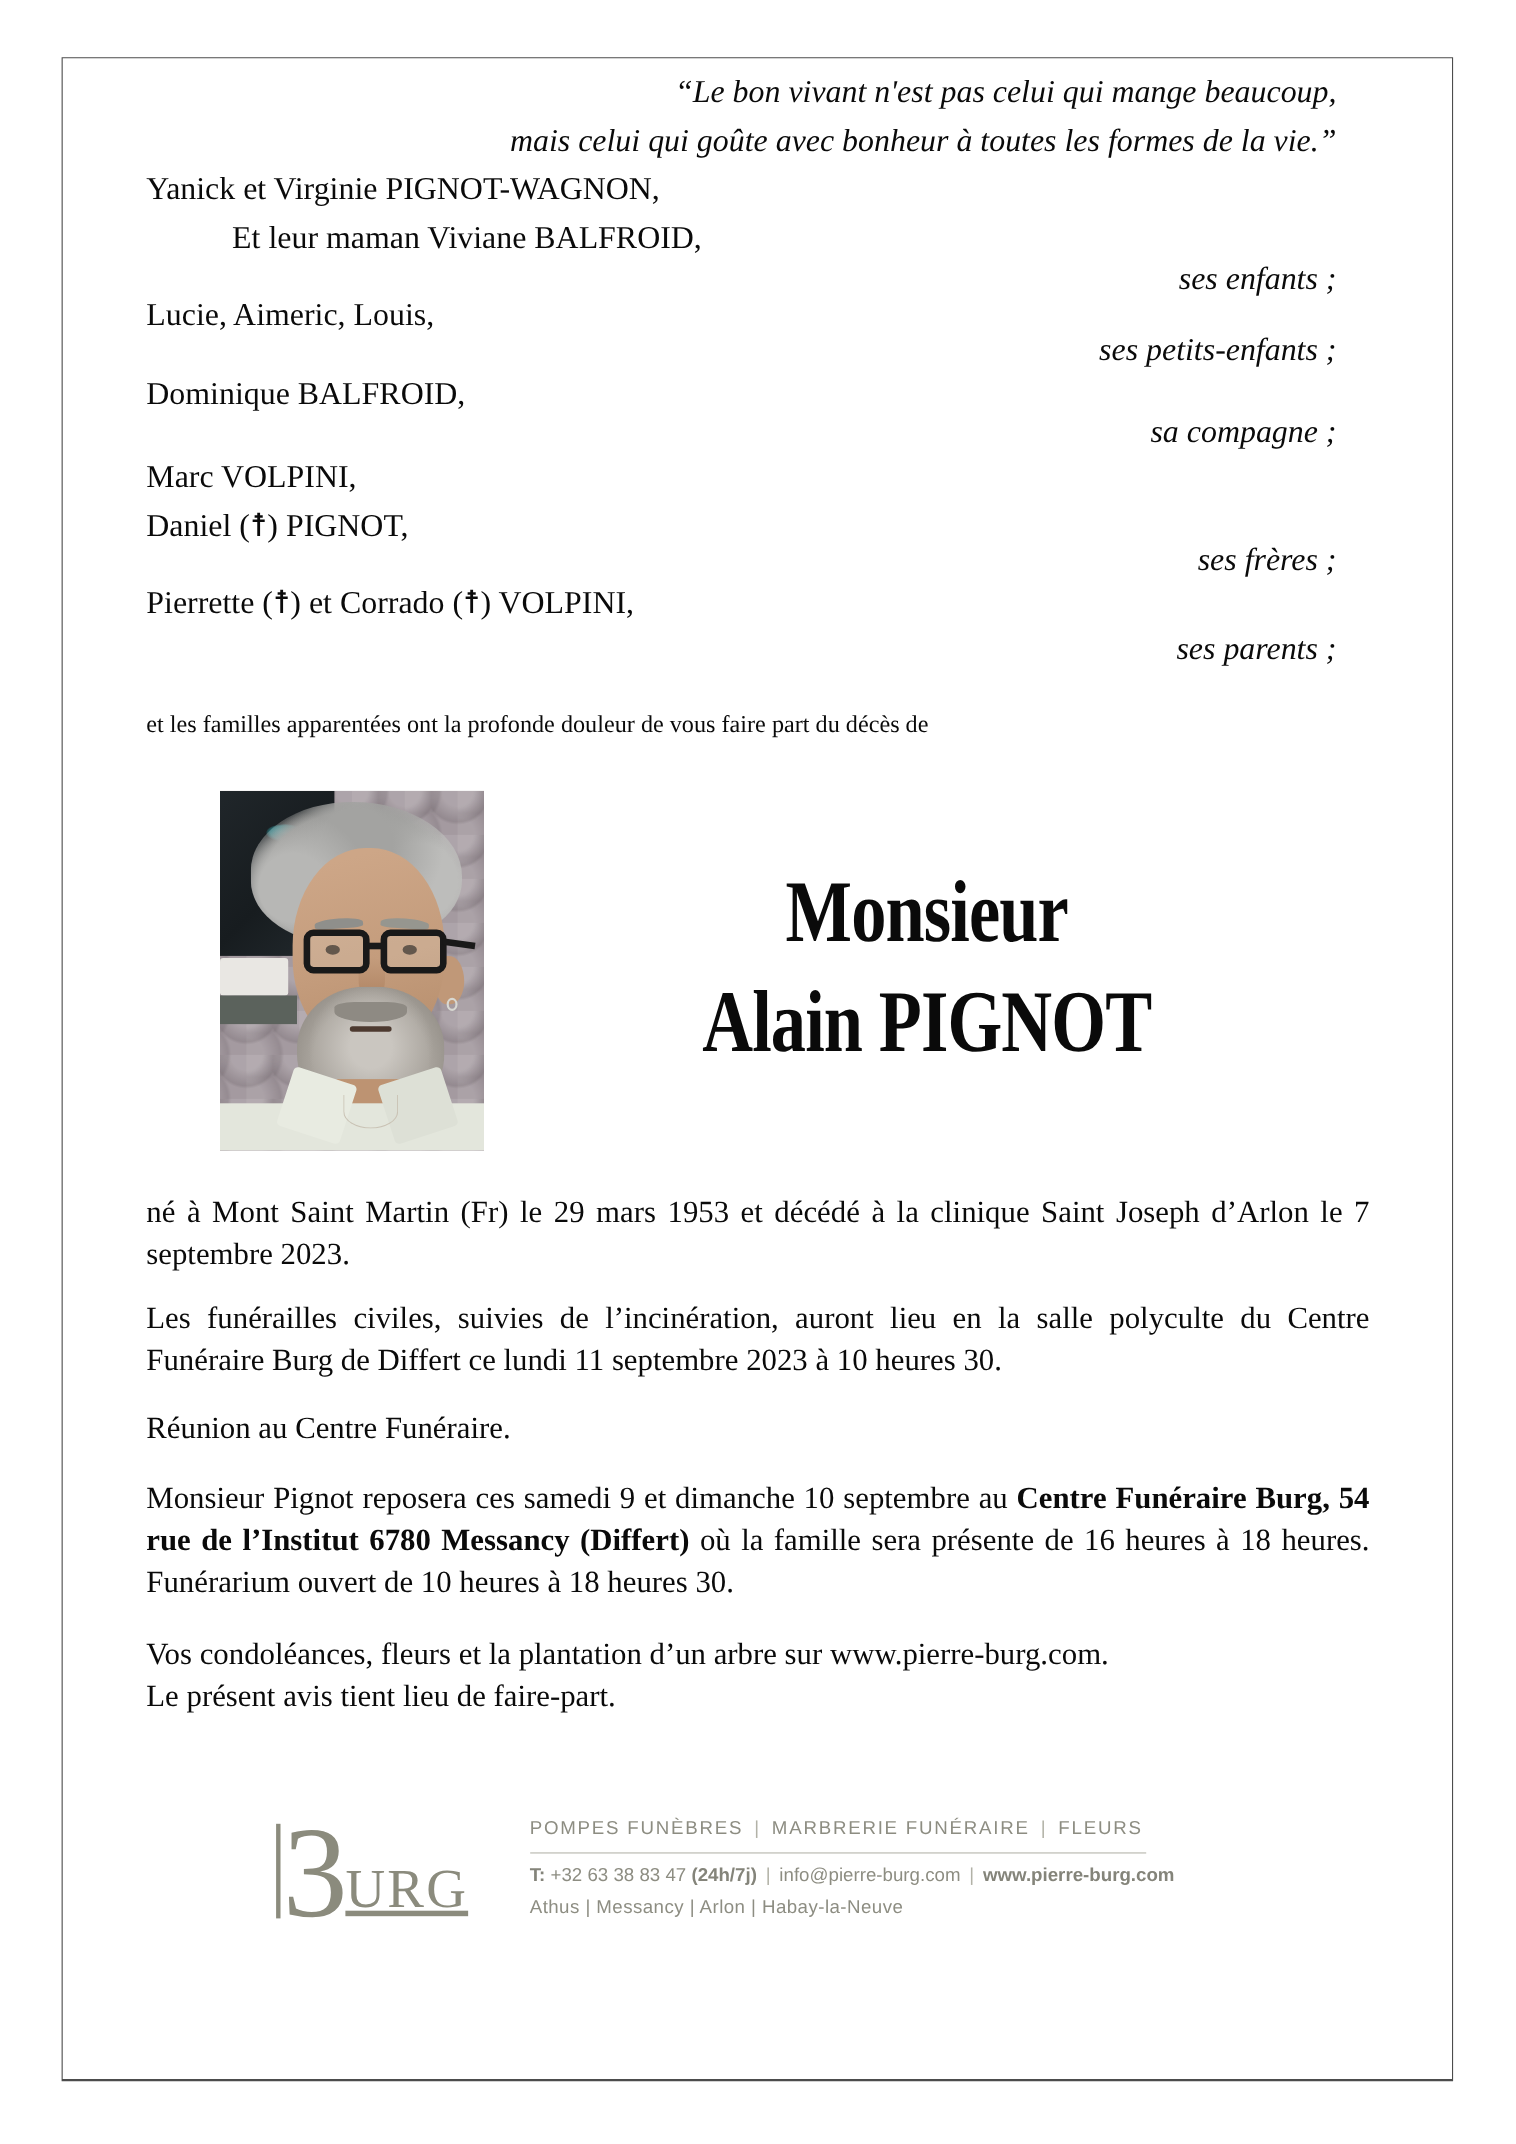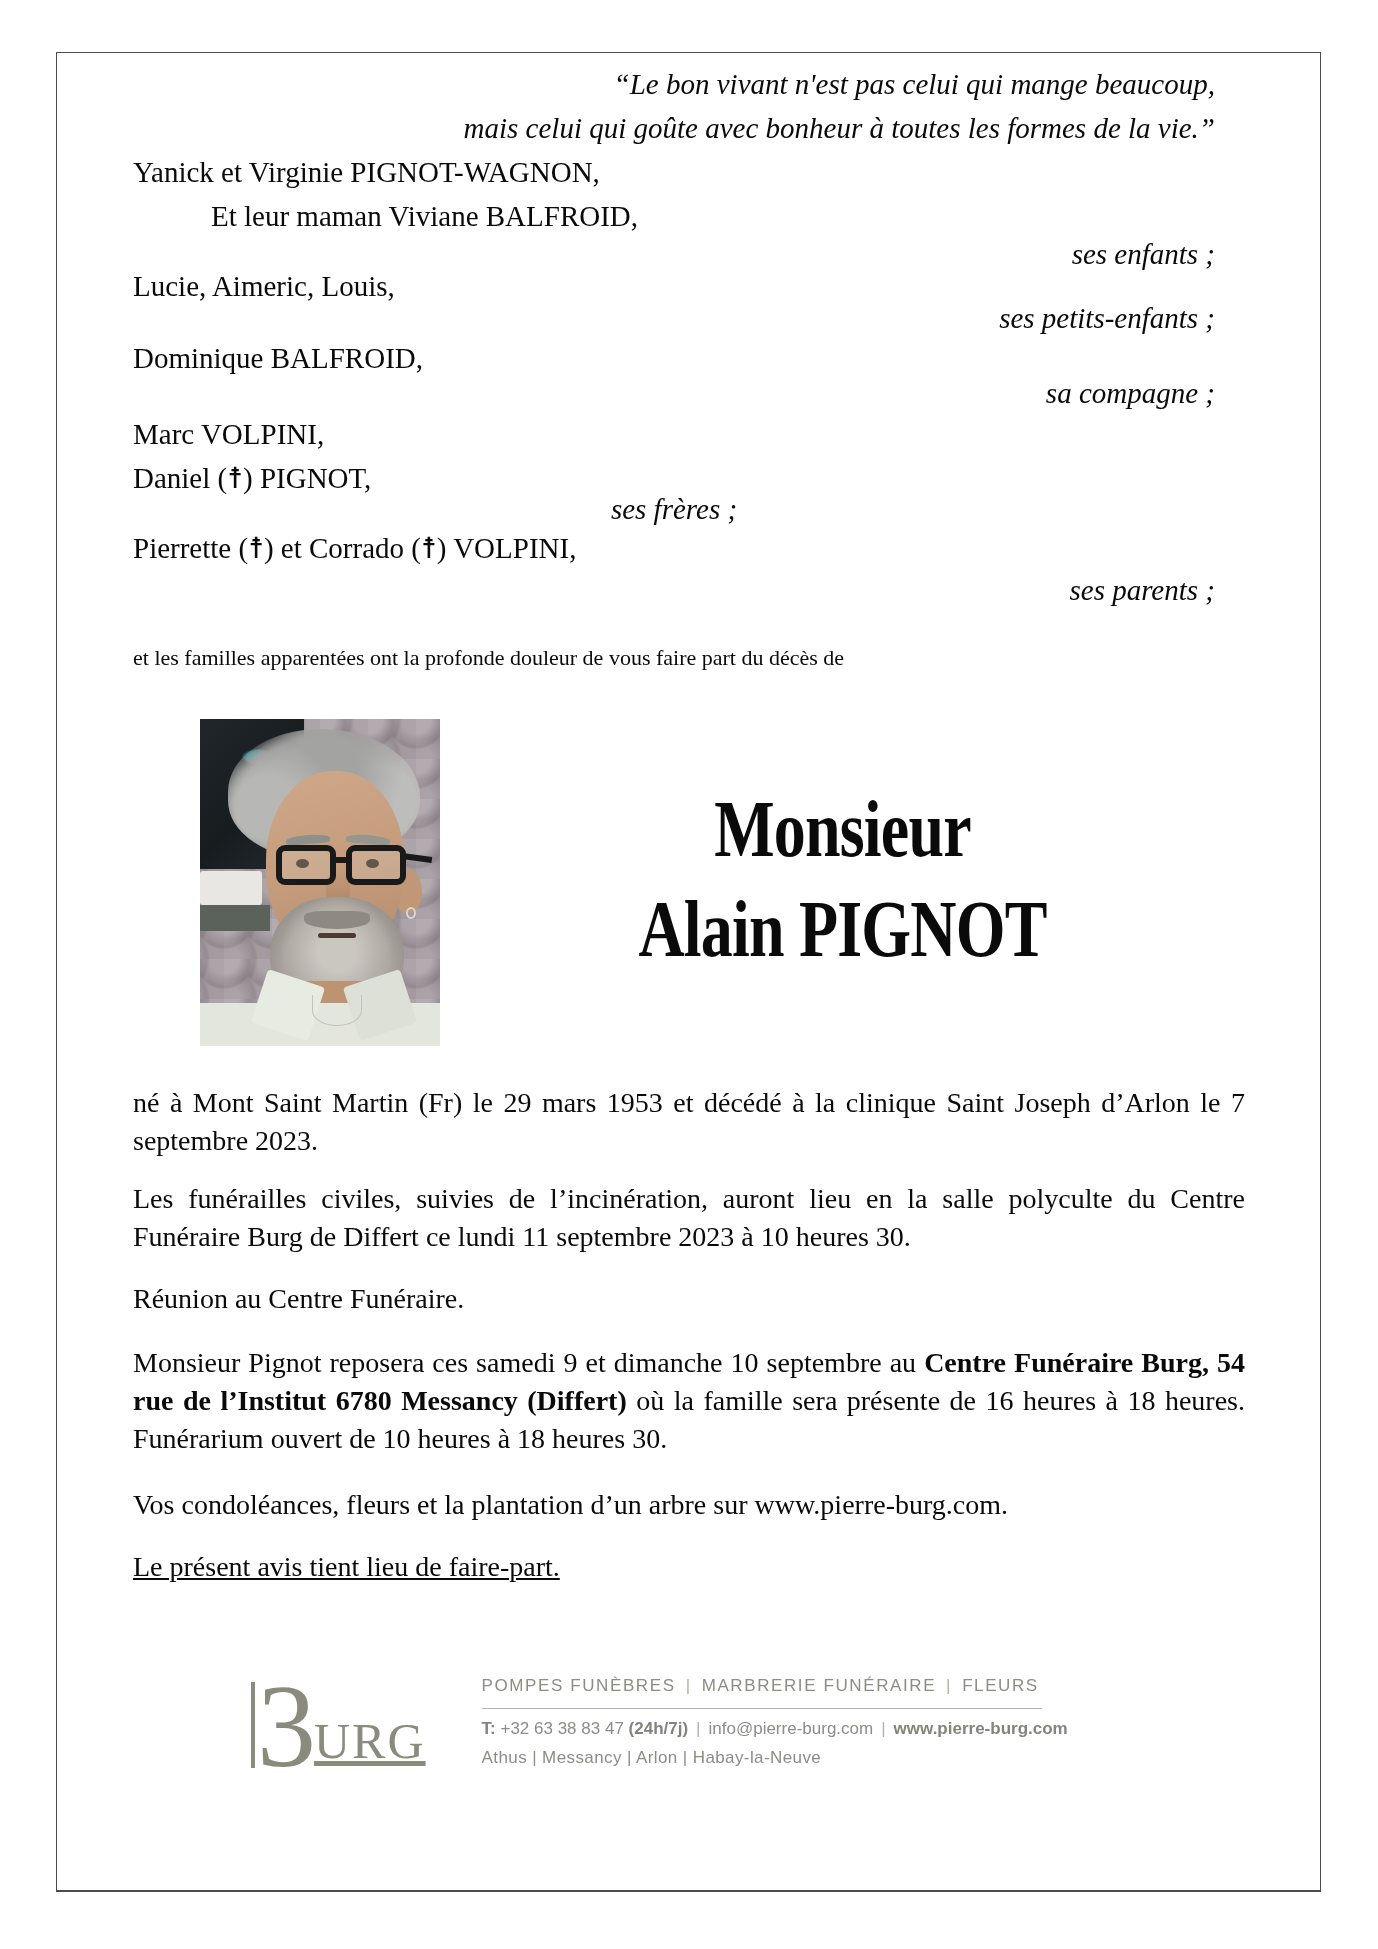--- a/index.html
+++ b/index.html
@@ -46,21 +46,21 @@
     margin:0;
     text-align:right;
     padding-right:30px;
     font-style:italic;
     font-size:29px;
     line-height:32px;
   }
   .grp-first{margin-top:14px;}
   .mt-n6{margin-top:-6px;}
   .mt-n3{margin-top:-3px;}
-  .mt-n7{margin-top:-7px;text-align:center;}
+  .mt-n7{margin-top:-7px;}
   .mt-0{margin-top:0;}
   .mt-1{margin-top:1px;}
   .mt-2{margin-top:2px;}
   .mt-3{margin-top:3px;}
   .mt-4{margin-top:4px;}
   
   .announce{
     margin:30px 0 0 0;
     font-size:22px;
     line-height:44px;
@@ -195,21 +195,21 @@
     margin:0;
     font-size:28px;
     line-height:38px;
   }
   .just{text-align:justify;}
   .p1{margin-top:38px;}
   .p2{margin-top:20px;}
   .p3{margin-top:24px;}
   .p4{margin-top:26px;}
   .p5{margin-top:28px;}
-  .p6{margin-top:24px;text-decoration:underline;}
+  .p6{}
   .bold{font-weight:bold;}
   
   .footer{
     margin-top:88px;
     display:flex;
     align-items:flex-start;
     font-family:"Liberation Sans","DejaVu Sans",sans-serif;
     color:#8d8d82;
   }
   .logo{

